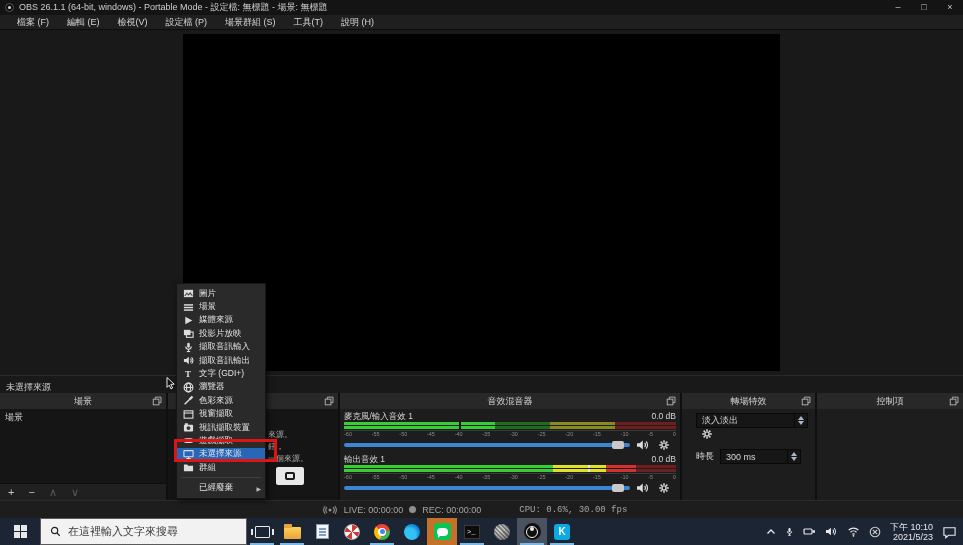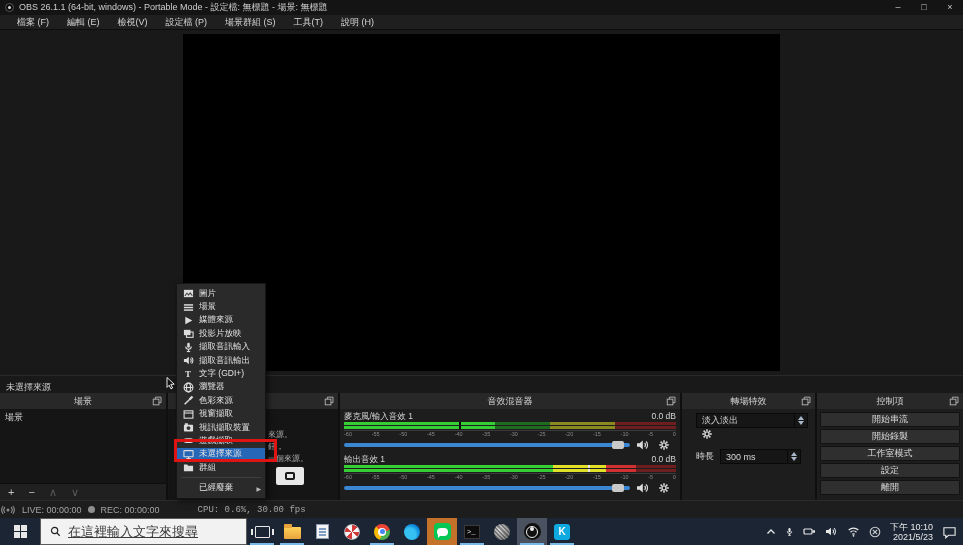--- a/index.html
+++ b/index.html
@@ -91,34 +91,34 @@
     font-size:9px; display:flex; align-items:center; }
   #dur-spin .val { flex:1; padding-left:5px; }
 
   
   #control-buttons { padding:3px 3px; }
   .ctrl-btn { height:15px; margin-bottom:2px; background:#2f2f2f; border:1px solid #121212;
     border-radius:1px; color:#dcdcdc; font-size:9px; display:flex; align-items:center; justify-content:center; }
 
   
   #statusbar { position:absolute; left:0; top:500px; width:100%; height:18px; background:#1d1d1d;
-    border-top:1px solid #2a2a2a; display:flex; align-items:center; justify-content:flex-start;
+    border-top:1px solid #2a2a2a; display:flex; align-items:center; justify-content:center;
     color:#a4a4a4; font-size:9px; gap:6px; padding-right:14px; }
   #rec-dot { width:7px; height:7px; border-radius:50%; background:#8f8f8f; }
   #cpu-text { margin-left:32px;font-family:Liberation Mono, monospace; }
 
   
   #taskbar { position:absolute; left:0; top:518px; width:100%; height:27px; background:#1b2534;
     display:flex; align-items:stretch; }
   #start-btn { width:40px; display:flex; align-items:center; justify-content:center; }
   #win-glyph { width:13px; height:13px; display:grid; grid-template-columns:6px 6px; grid-template-rows:6px 6px; gap:1px; }
   #win-glyph div { background:#e8e8e8; }
   #search-box { width:207px; background:#f2f2f2; border:1px solid #5a5a5a; display:flex; align-items:center; }
   #search-box .mag { margin:0 7px 0 9px; }
-  #search-box .ph { color:#3c3c3c; font-size:13px;text-decoration:underline; }
+  #search-box .ph { color:#3c3c3c; font-size:11px; }
   .tb-app { width:30px; position:relative; display:flex; align-items:center; justify-content:center; }
   .tb-underline { position:absolute; left:3px; right:3px; bottom:0; height:2px; background:#7ab8e8; }
   #tray { margin-left:auto; display:flex; align-items:center; gap:9px; padding-right:6px; color:#e8e8e8; }
   #clockbox { text-align:right; font-size:9px; line-height:10px; color:#eaeaea; }
 
   
   .i-taskview { width:15px; height:12px; border:1.5px solid #e8e8e8; border-radius:1px; position:relative; }
   .i-taskview::before, .i-taskview::after { content:""; position:absolute; top:2px; bottom:2px; width:2px; background:#e8e8e8; }
   .i-taskview::before { left:-5px; } .i-taskview::after { right:-5px; }
   .i-folder { position:relative; width:17px; height:12px; background:linear-gradient(#ffd158,#e8a33d);
@@ -444,27 +444,20 @@
     <div class="dock" id="dock-ctrl">
       <div class="dock-head">
         <span class="dock-title">控制項</span>
         <span class="float-icon">
             <svg class="svgic" width="10" height="10" viewBox="0 0 12 12" fill="none" stroke="#b4b4b4" stroke-width="1.1">
               <rect x="1.5" y="3.8" width="6.8" height="6.8"></rect>
               <path d="M4,3.8 V1.4 H10.8 V8 H8.3"></path>
             </svg>
           </span>
       </div>
-      <div id="control-buttons">
-          <div class="ctrl-btn">開始串流</div>
-          <div class="ctrl-btn">開始錄製</div>
-          <div class="ctrl-btn">工作室模式</div>
-          <div class="ctrl-btn">設定</div>
-          <div class="ctrl-btn">離開</div>
-        </div>
     </div>
   </div>
 
   <div id="statusbar">
     <span id="live-icon">
         <svg class="svgic" width="16" height="10" viewBox="0 0 16 10" stroke="#8f8f8f" fill="none" stroke-width="1.1">
           <circle cx="8" cy="5" r="1.5" fill="#8f8f8f" stroke="none"></circle>
           <path d="M5,2.2 a4.2,4.2 0 0 0 0,5.6 M3.2,1 a6.5,6.5 0 0 0 0,8 M11,2.2 a4.2,4.2 0 0 1 0,5.6 M12.8,1 a6.5,6.5 0 0 1 0,8"></path>
         </svg>
       </span>

